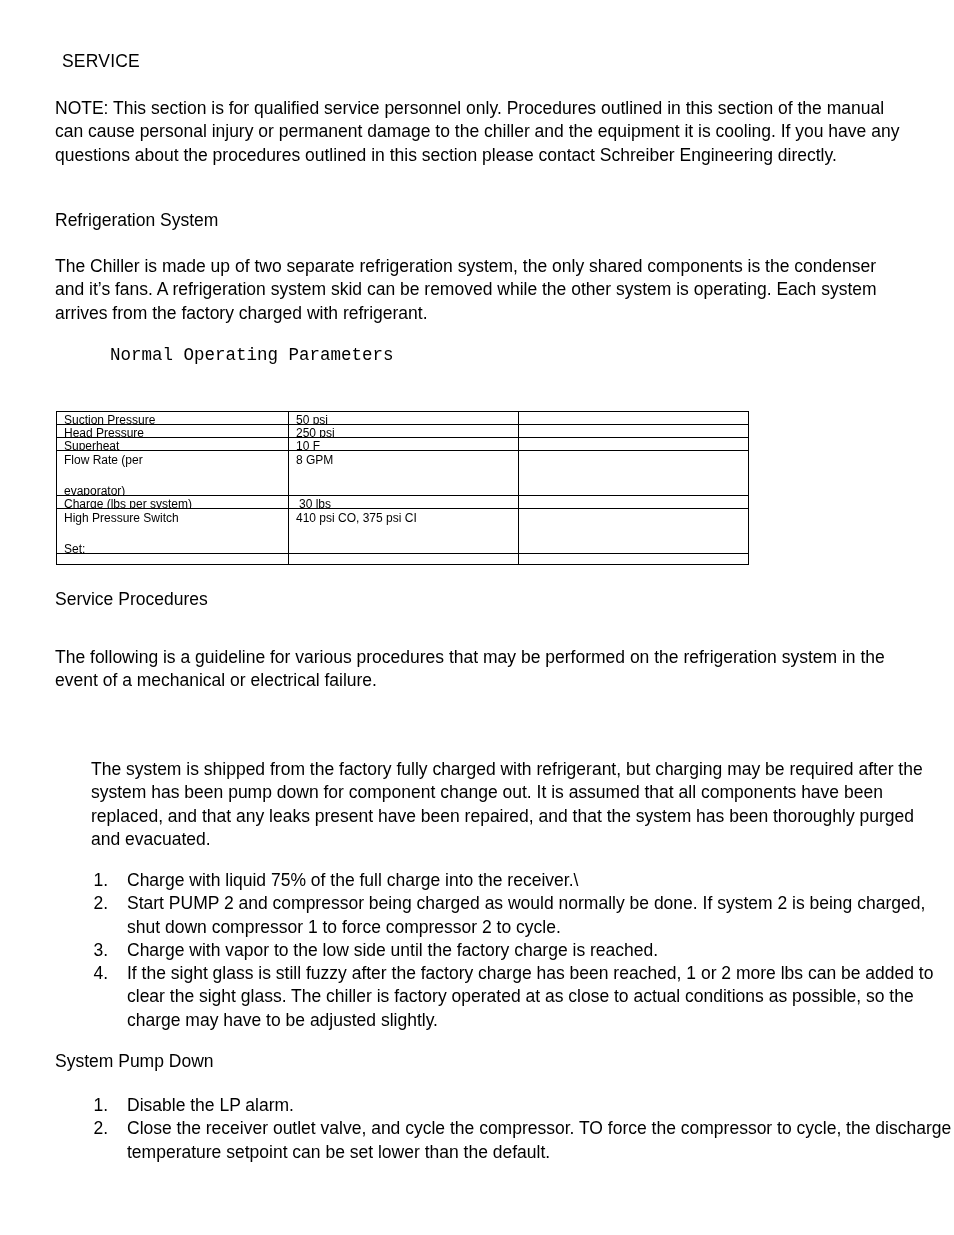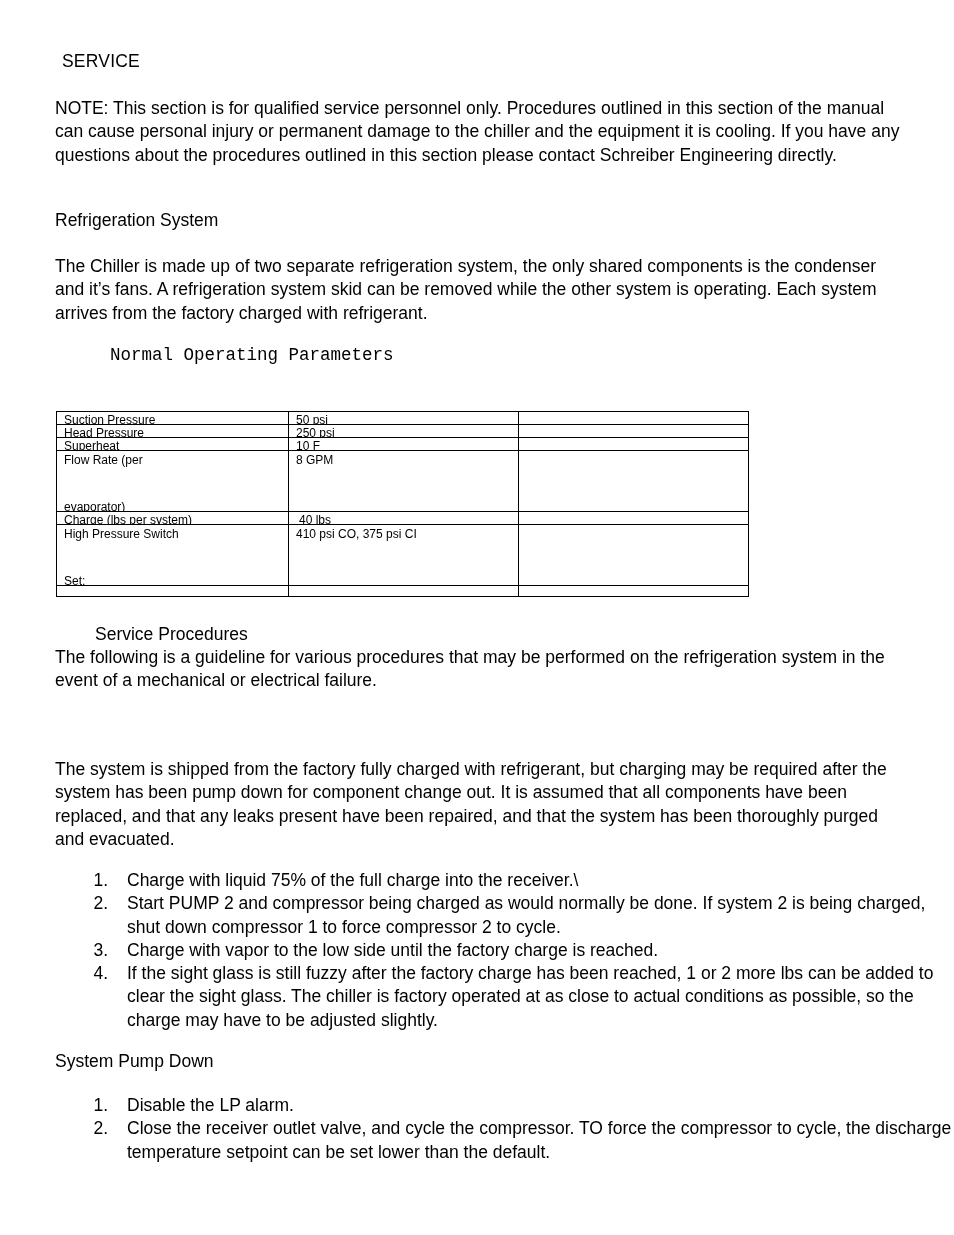--- a/index.html
+++ b/index.html
@@ -36,24 +36,24 @@
     left: 55px;
     width: 848px;
     font-size: 17.5px;
     line-height: 23.3px;
     text-align: left;
   }
   .para-note   { top: 97px; }
   .para-refsys-head { top: 209px; }
   .para-refsys { top: 255px; }
   .subhead-nop { top: 344px; left: 110px; width: 700px; font-family: Liberation Mono, monospace; }
-  .para-svcproc-head { top: 623px; margin-left: 40px; }
+  .para-svcproc-head { top: 588px; }
   .para-svcproc { top: 646px; }
   .para-syscharge-head { top: 713px; }
-  .para-syscharge { top: 758px; }
+  .para-syscharge { top: 758px; margin-left: 36px; }
   .para-pumpdown-head { top: 1050px; }
 
   
   .param-table {
     position: absolute;
     left: 56px;
     top: 411px;
     width: 691px;
     border-collapse: collapse;
     table-layout: fixed;
@@ -72,21 +72,21 @@
   .cellline {
     display: block;
     height: 15px;
     line-height: 22px;
     margin-top: -3px;
     padding-left: 7px;
     white-space: nowrap;
   }
   .cellline.pad-extra { padding-left: 10px; }
   .row-tall .cellline:first-child { margin-top: -2px; }
-  .row-tall .cellline + .cellline { margin-top: 32px; }
+  .row-tall .cellline + .cellline { margin-top: 16px; }
   .row-blank .cellline { height: 13px; }
 
   
   ol.proc {
     position: absolute;
     left: 55px;
     width: 848px;
     margin: 0;
     padding: 0 0 0 58px;
     font-size: 17.5px;
@@ -160,21 +160,21 @@
           </td>
         <td class="c3">
             <span class="cellline"></span>
           </td>
       </tr>
       <tr>
         <td class="c1">
             <span class="cellline">Charge (lbs per system)</span>
           </td>
         <td class="c2">
-            <span class="cellline pad-extra"> 40 lbs</span>
+            <span class="cellline pad-extra"> 30 lbs</span>
           </td>
         <td class="c3">
             <span class="cellline"></span>
           </td>
       </tr>
       <tr class="row-tall">
         <td class="c1">
             <span class="cellline">High Pressure Switch</span>
             <span class="cellline">Set:</span>
           </td>

